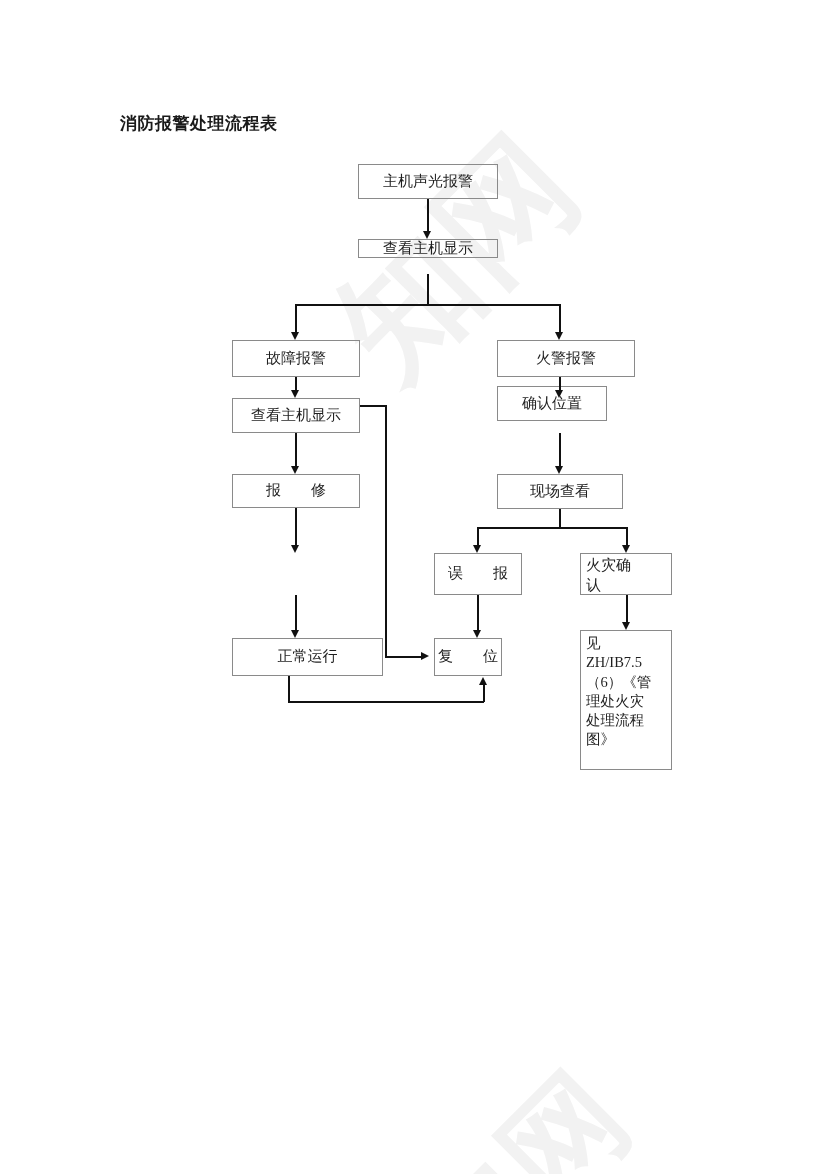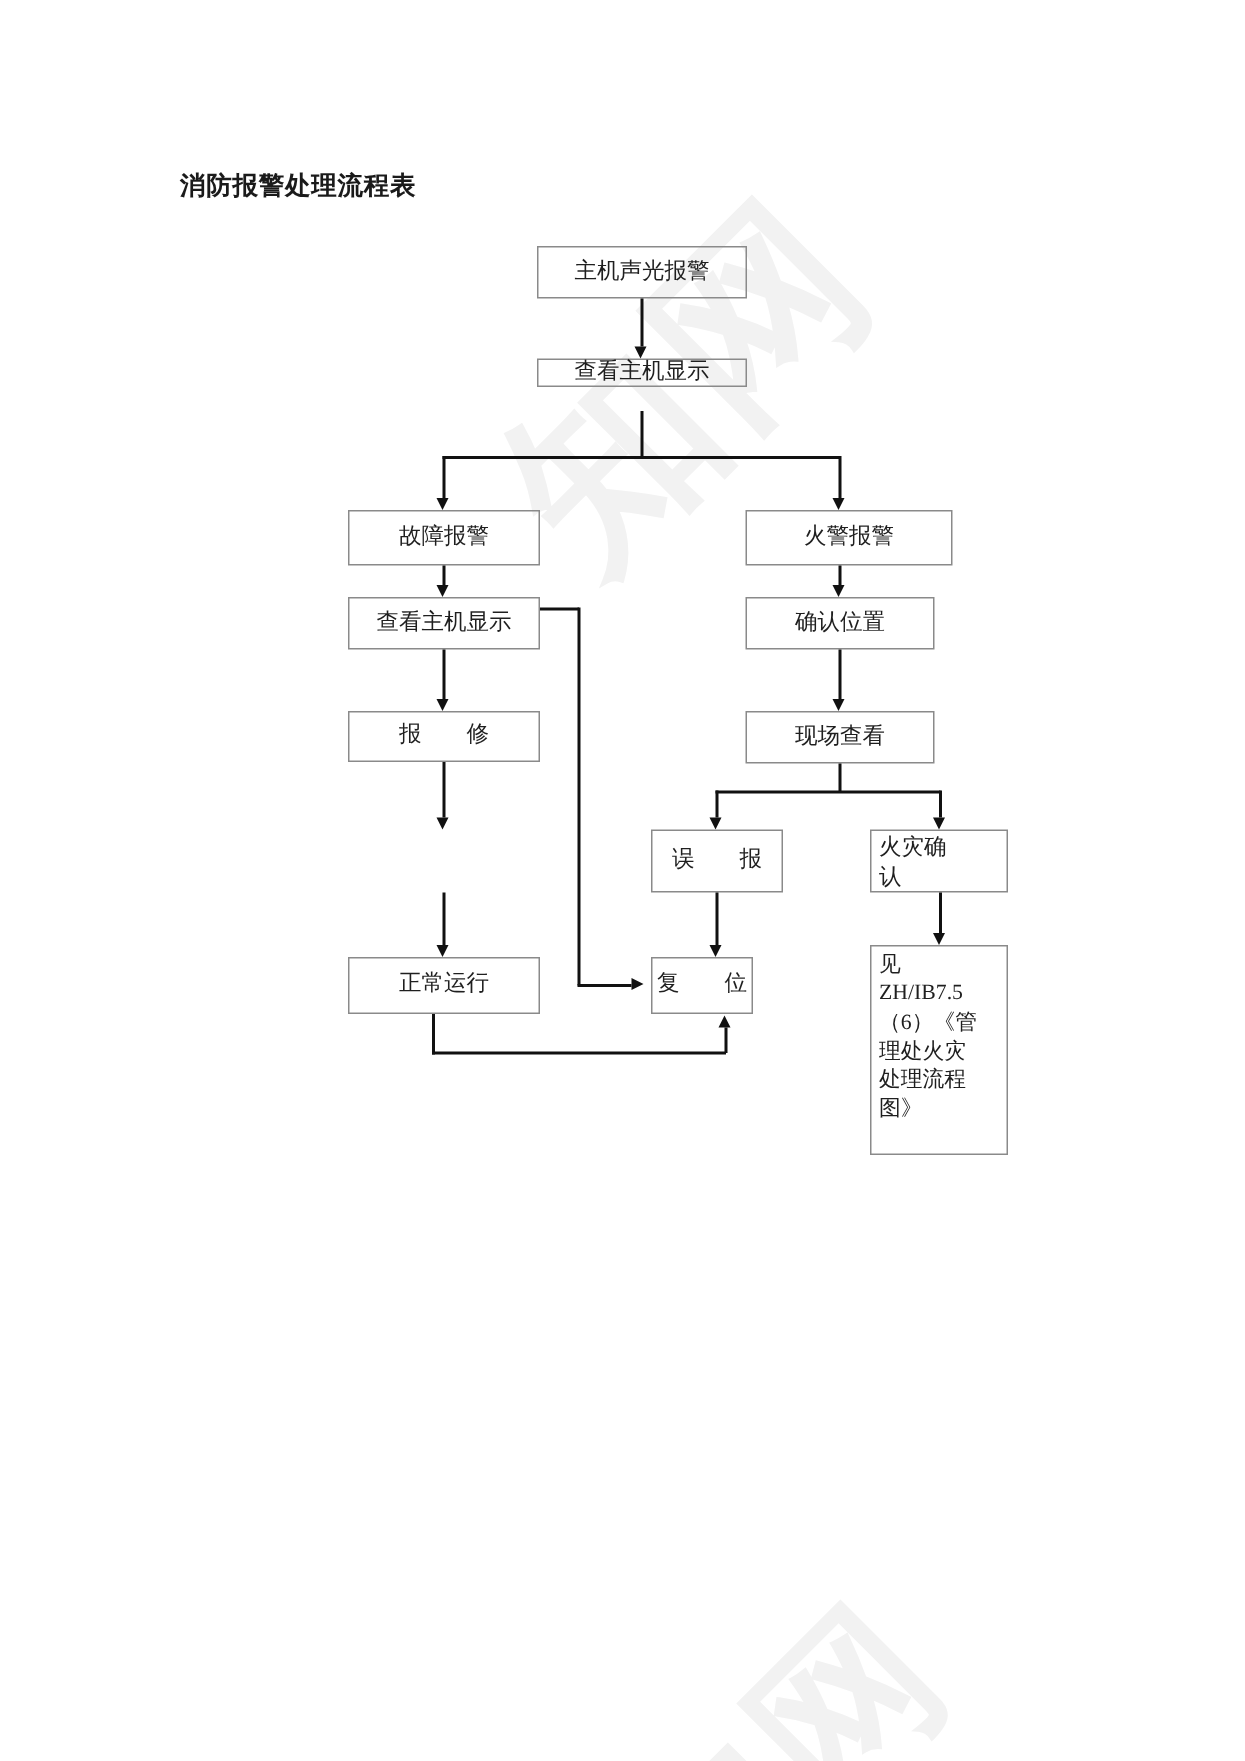--- a/index.html
+++ b/index.html
@@ -143,33 +143,33 @@
     <div class="node" style="left:358px; top:164px; width:140px; height:35px;text-align:center;">主机声光报警</div>
 
     <div class="node" style="left:358px; top:239px; width:140px; height:19px;">查看主机显示</div>
 
     <div class="node" style="left:232px; top:340px; width:128px; height:37px;">故障报警</div>
 
     <div class="node" style="left:497px; top:340px; width:138px; height:37px;">火警报警</div>
 
     <div class="node" style="left:232px; top:398px; width:128px; height:35px;">查看主机显示</div>
 
-    <div class="node" style="left:497px; top:398px; width:126px; height:35px;font-family:Liberation Serif, serif;">确认位置</div>
+    <div class="node" style="left:497px; top:386px; width:110px; height:35px;font-family:Liberation Serif, serif;">确认位置</div>
 
     <div class="node" style="left:232px; top:474px; width:128px; height:34px;">报　　修</div>
 
     <div class="node" style="left:497px; top:474px; width:126px; height:35px;">现场查看</div>
 
 
     <div class="node" style="left:434px; top:553px; width:88px; height:42px;">误　　报</div>
 
     <div class="node multiline" style="left:580px; top:553px; width:92px; height:42px;">火灾确
 认</div>
 
-    <div class="node" style="left:232px; top:638px; width:128px; height:38px;">正常运行</div>
+    <div class="node" style="left:232px; top:638px; width:151px; height:38px;">正常运行</div>
 
     <div class="node" style="left:434px; top:638px; width:68px; height:38px;">复　　位</div>
 
     <div class="node multiline ref" style="left:580px; top:630px; width:92px; height:140px;">见
 ZH/IB7.5
 （6）《管
 理处火灾
 处理流程
 图》</div>
 

